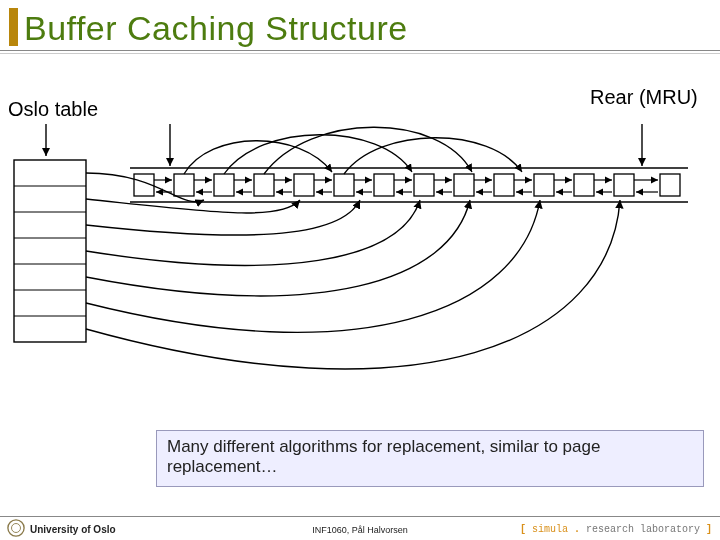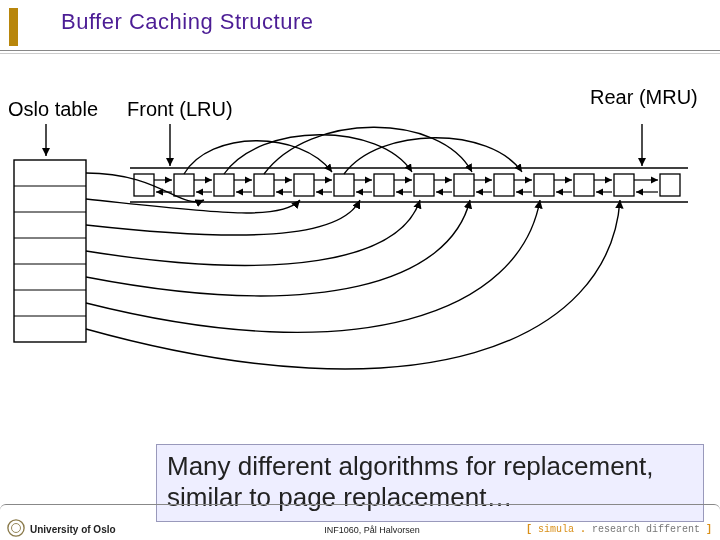--- a/index.html
+++ b/index.html
@@ -1,31 +1,31 @@
 <!DOCTYPE html>
 <html><head>
 <meta charset="utf-8">
 <style>
   * { box-sizing: border-box; margin: 0; padding: 0; }
   html, body { width: 720px; height: 540px; font-family: Verdana, Geneva, sans-serif; background: #fff; }
   .slide { position: relative; width: 720px; height: 540px; background: #fff; }
   .title-bar { position: absolute; top: 6px; left: 0; right: 0; height: 44px; }
   .title-accent { position: absolute; left: 9px; top: 2px; width: 9px; height: 38px; background: #b8860b; }
-  .title-text { position: absolute; left: 24px; top: 3px; font-size: 22px; color: #4c1d95; letter-spacing: 0.5px; margin-left: 37px; }
+  .title-text { position: absolute; left: 24px; top: 3px; font-size: 34px; color: #4d7c0f; letter-spacing: 0.5px; }
   .title-rule1 { position: absolute; left: 0; right: 0; top: 44px; height: 1px; background: #888; }
   .title-rule2 { position: absolute; left: 0; right: 0; top: 47px; height: 1px; background: #ccc; }
 
   .diagram { position: absolute; left: 0; top: 82px; width: 720px; height: 340px; }
 
-  .callout { position: absolute; left: 156px; top: 444px; width: 548px; padding: 6px 10px 8px 10px; background: #eef; border: 1px solid #99b; font-size: 26px; color: #222; line-height: 1.2; }
+  .callout { position: absolute; left: 156px; top: 430px; width: 548px; padding: 6px 10px 8px 10px; background: #eef; border: 1px solid #99b; font-size: 17px; color: #222; line-height: 1.2; }
 
-  .footer { position: absolute; left: 0; right: 0; bottom: 0; height: 36px; border-top: 1px solid #888; border-radius: 6px; }
+  .footer { position: absolute; left: 0; right: 0; bottom: 0; height: 24px; border-top: 1px solid #888; }
   .footer .uni { position: absolute; left: 30px; bottom: 5px; font-size: 10px; font-weight: bold; color: #222; }
   .footer .uni-logo { position: absolute; left: 7px; bottom: 3px; width: 18px; height: 18px; }
-  .footer .course { position: absolute; left: 50%; transform: translateX(-50%); bottom: 5px; font-size: 9px; color: #222; margin-left: 12px; }
+  .footer .course { position: absolute; left: 50%; transform: translateX(-50%); bottom: 5px; font-size: 9px; color: #222; }
   .footer .lab { position: absolute; right: 8px; bottom: 5px; font-size: 10px; color: #222; font-family: "Courier New", monospace; }
   .footer .lab .br { color: #d9901a; font-weight: bold; }
   .footer .lab .sim { color: #d9901a; font-weight: normal; }
   .footer .lab .dot { color: #d9901a; font-weight: bold; }
   .footer .lab .rest { color: #777; }
 
   
   .lbl { position: absolute; font-family: Arial, Helvetica, sans-serif; font-size: 20px; color: #000; }
 </style>
 </head>
@@ -33,21 +33,20 @@
 
 <div class="slide">
   <div class="title-bar">
     <div class="title-accent"></div>
     <div class="title-text">Buffer Caching Structure</div>
     <div class="title-rule1"></div>
     <div class="title-rule2"></div>
   </div>
 
   <div class="lbl" style="left:8px; top:98px;">Oslo table</div>
-  <div class="lbl" style="left:127px; top:98px;">Front (LRU)</div>
   <div class="lbl" style="left:590px; top:86px;">Rear (MRU)</div>
 
   <svg class="diagram" viewBox="0 0 720 340" xmlns="http://www.w3.org/2000/svg">
     <defs>
       <marker id="ah" markerWidth="8" markerHeight="8" refX="6" refY="3" orient="auto">
         <path d="M0,0 L6,3 L0,6 Z" fill="#000"></path>
       </marker>
     </defs>
 
     <g>
@@ -144,16 +143,16 @@
   <div class="callout">Many different algorithms for replacement, similar to page replacement…</div>
 
   <div class="footer">
     <svg class="uni-logo" viewBox="0 0 20 20">
       <circle cx="10" cy="10" r="9" fill="none" stroke="#8a7a4a" stroke-width="1.5"></circle>
       <circle cx="10" cy="10" r="5" fill="none" stroke="#8a7a4a" stroke-width="1"></circle>
     </svg>
     <div class="uni">University of Oslo</div>
     <div class="course">INF1060, Pål Halvorsen</div>
     <div class="lab">
-      <span class="br">[ </span><span class="sim">simula</span><span class="dot"> . </span><span class="rest">research different </span><span class="br">]</span>
+      <span class="br">[ </span><span class="sim">simula</span><span class="dot"> . </span><span class="rest">research laboratory </span><span class="br">]</span>
     </div>
   </div>
 </div>
 
 </body></html>

